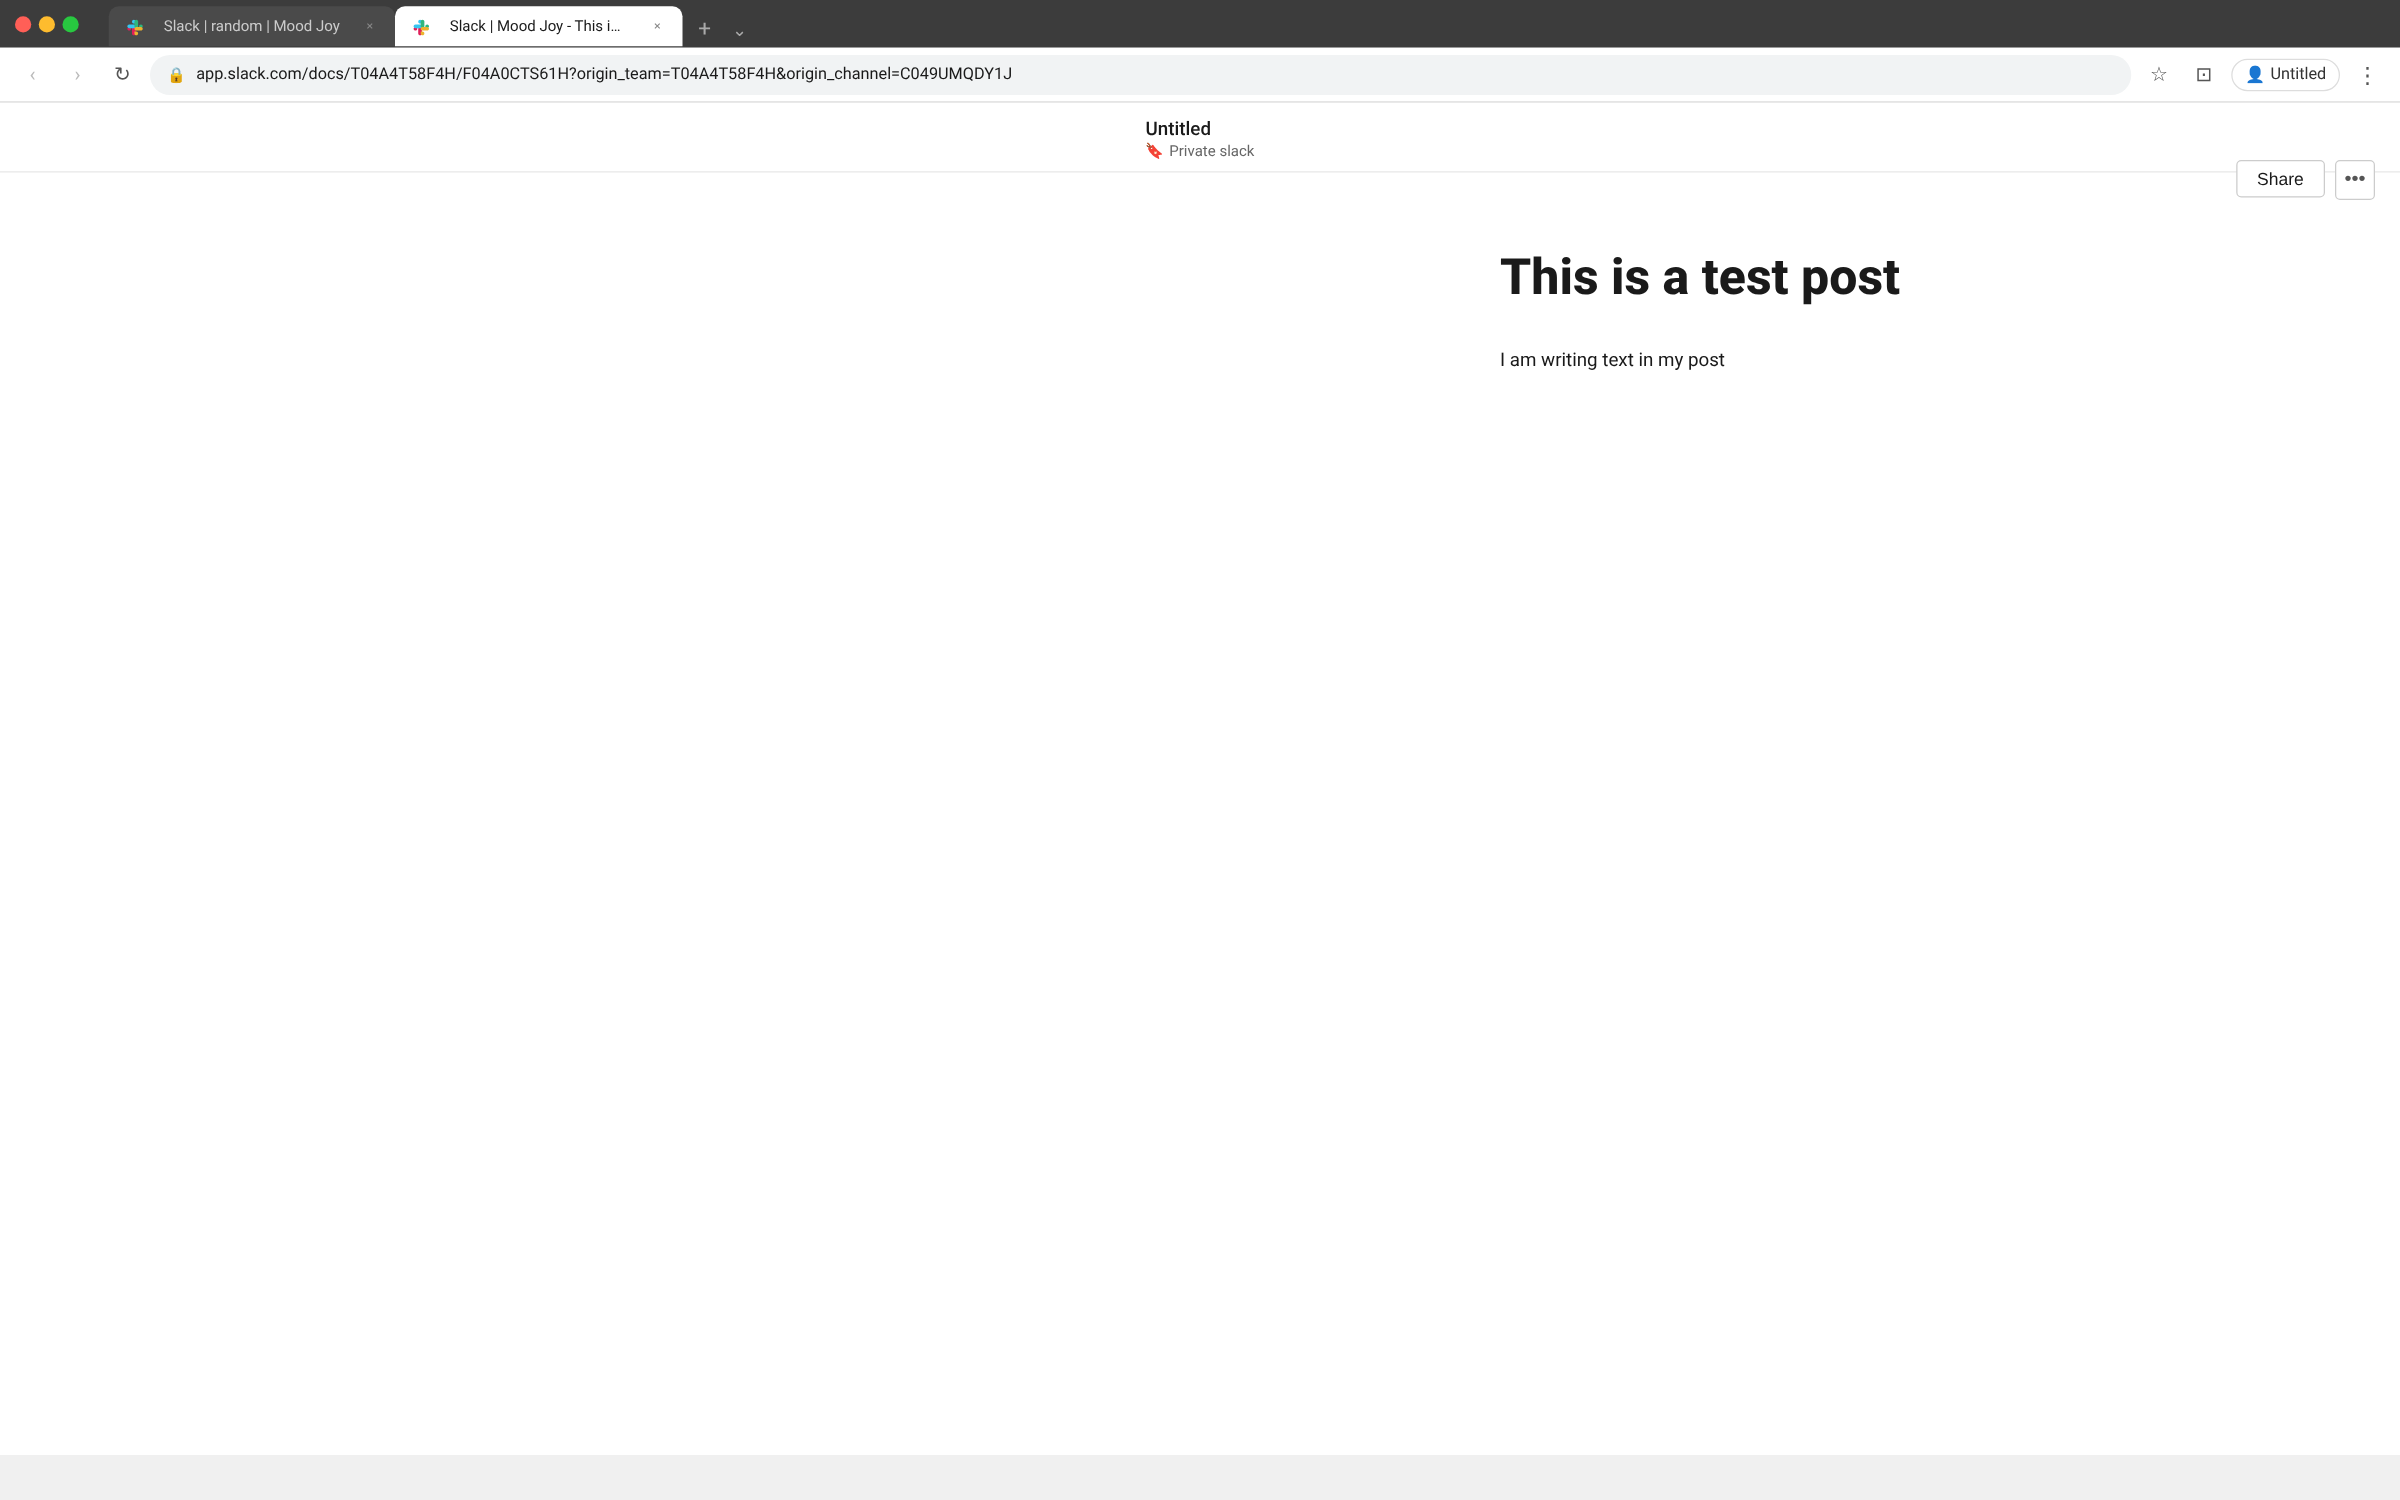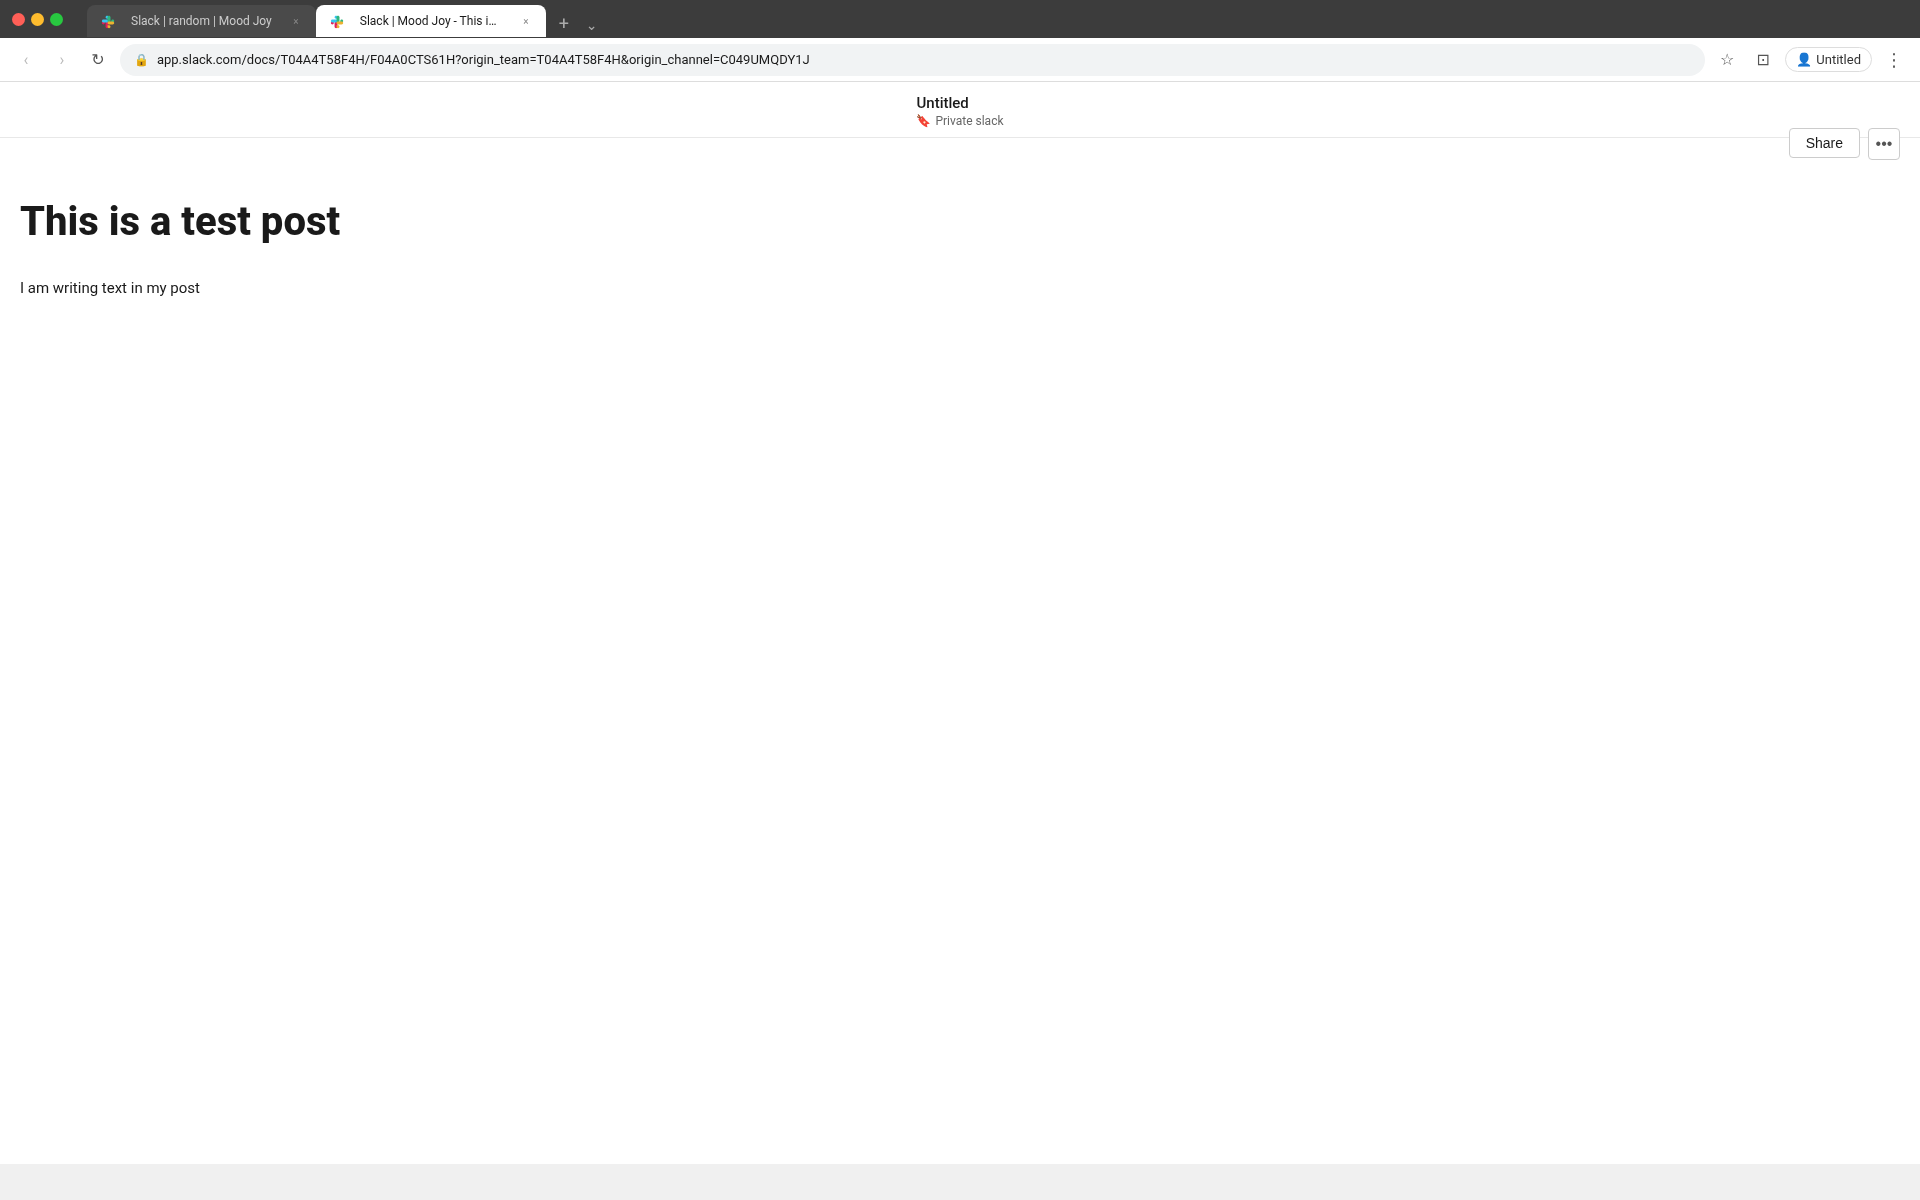--- a/index.html
+++ b/index.html
@@ -281,21 +281,21 @@
       color: #555;
       cursor: pointer;
     }
 
     
     .document-body {
       flex: 1;
       padding: 60px 20px 40px;
       display: flex;
       flex-direction: column;
-      align-items: flex-start;
+      align-items: flex-end;
     }
 
     .document-content {
       max-width: 700px;
       width: 100%;
     }
 
     .doc-title {
       font-size: 40px;
       font-weight: 800;

